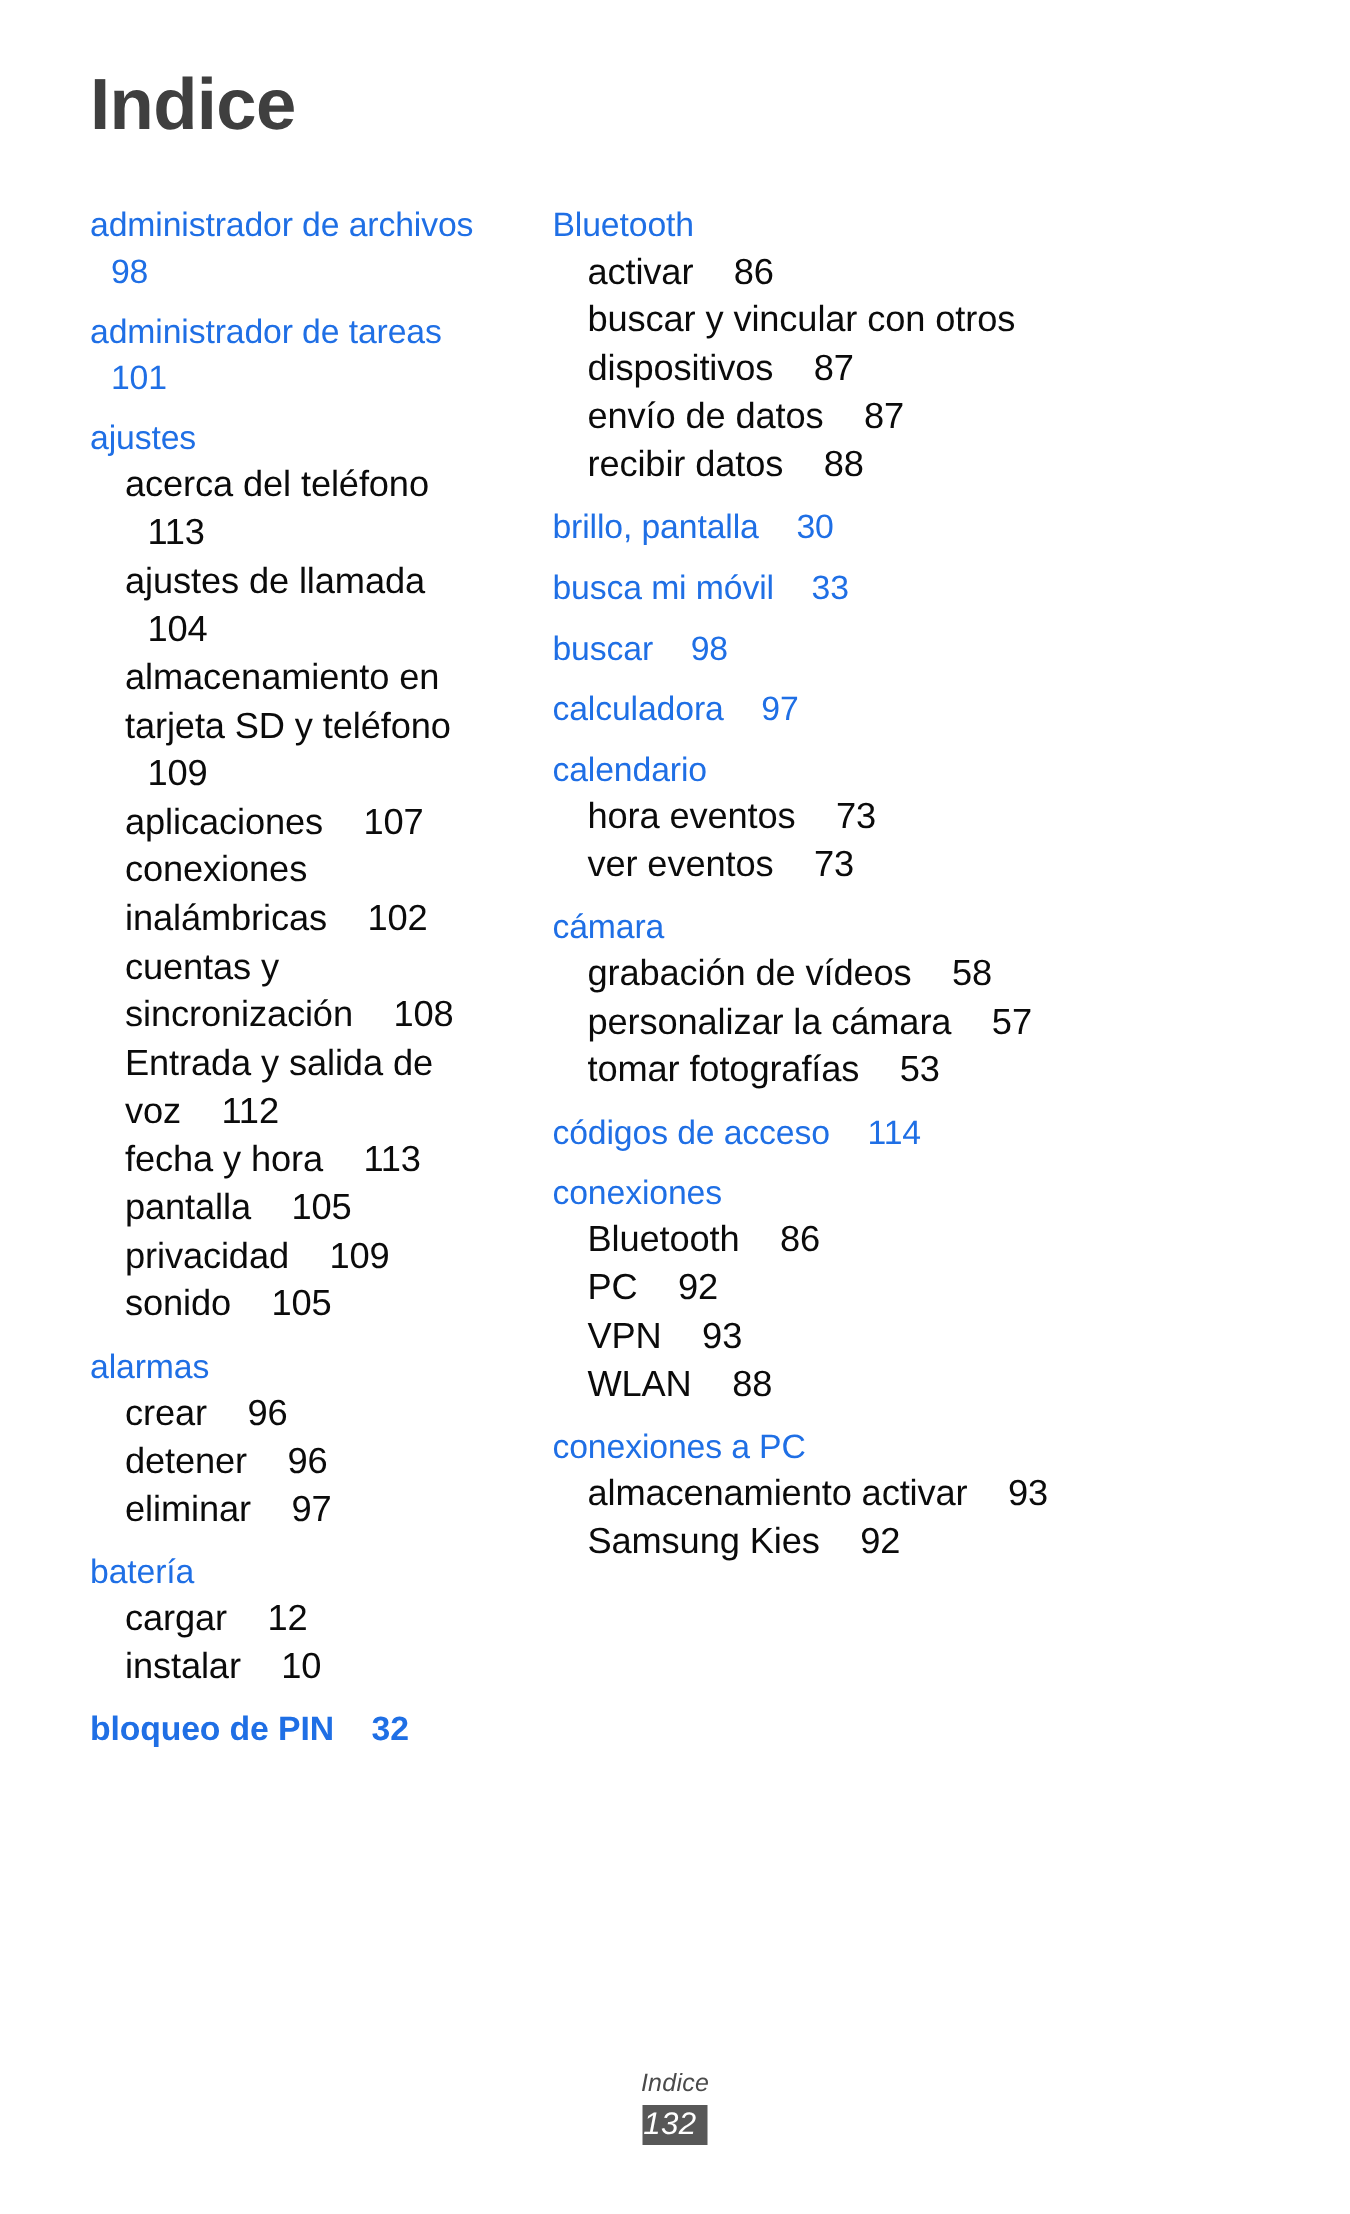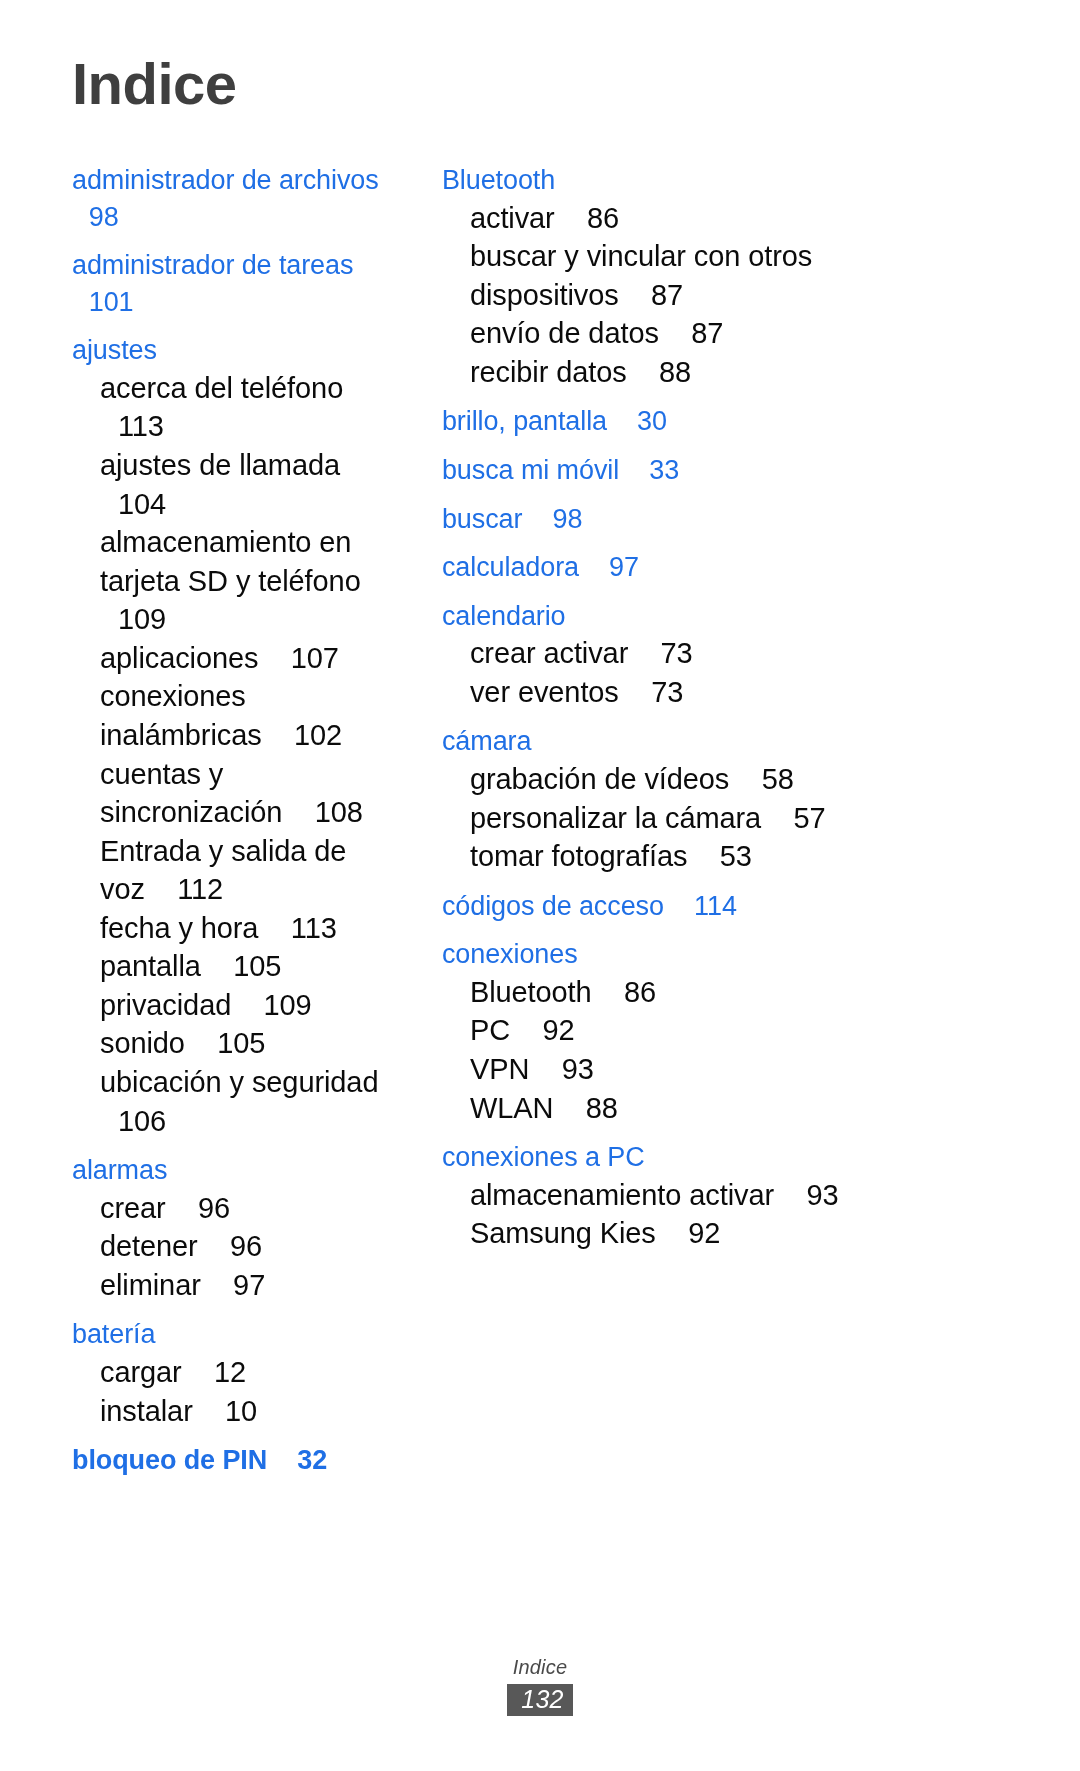--- a/index.html
+++ b/index.html
@@ -102,21 +102,21 @@
     letter-spacing: 0.2px;
   }
   .footer-pagebox {
     display: inline-block;
     margin-top: 5px;
     background: #585858;
     color: #ffffff;
     font-size: 25px;
     font-style: italic;
     font-weight: normal;
-    padding: 1px 9px 3px 14px;
+    padding: 1px 9px 3px 1px;
     line-height: 1.12;
     letter-spacing: 0.3px;
   }
 </style>
 </head>
 <body>
 
 <div class="page">
 
   <div class="page-title">Indice</div>
@@ -130,42 +130,41 @@
         <div class="entry sub"><span>ajustes de llamada</span> <span class="num">104</span></div>
         <div class="entry sub"><span>almacenamiento en tarjeta SD y teléfono</span> <span class="num">109</span></div>
         <div class="entry sub"><span>aplicaciones</span> <span class="num">107</span></div>
         <div class="entry sub"><span>conexiones inalámbricas</span> <span class="num">102</span></div>
         <div class="entry sub"><span>cuentas y sincronización</span> <span class="num">108</span></div>
         <div class="entry sub"><span>Entrada y salida de voz</span> <span class="num">112</span></div>
         <div class="entry sub"><span>fecha y hora</span> <span class="num">113</span></div>
         <div class="entry sub"><span>pantalla</span> <span class="num">105</span></div>
         <div class="entry sub"><span>privacidad</span> <span class="num">109</span></div>
         <div class="entry sub"><span>sonido</span> <span class="num">105</span></div>
-        <div class="entry sub"><span>ubicación y seguridad</span> <span class="num">106</span></div>
         <div class="entry head"><span>alarmas</span></div>
         <div class="entry sub"><span>crear</span> <span class="num">96</span></div>
         <div class="entry sub"><span>detener</span> <span class="num">96</span></div>
         <div class="entry sub"><span>eliminar</span> <span class="num">97</span></div>
         <div class="entry head"><span>batería</span></div>
         <div class="entry sub"><span>cargar</span> <span class="num">12</span></div>
         <div class="entry sub"><span>instalar</span> <span class="num">10</span></div>
         <div class="entry head bold"><span>bloqueo de PIN</span> <span class="num">32</span></div>
       </div>
     <div class="col col-right">
         <div class="entry head first"><span>Bluetooth</span></div>
         <div class="entry sub"><span>activar</span> <span class="num">86</span></div>
         <div class="entry sub"><span>buscar y vincular con otros dispositivos</span> <span class="num">87</span></div>
         <div class="entry sub"><span>envío de datos</span> <span class="num">87</span></div>
         <div class="entry sub"><span>recibir datos</span> <span class="num">88</span></div>
         <div class="entry head"><span>brillo, pantalla</span> <span class="num">30</span></div>
         <div class="entry head"><span>busca mi móvil</span> <span class="num">33</span></div>
         <div class="entry head"><span>buscar</span> <span class="num">98</span></div>
         <div class="entry head"><span>calculadora</span> <span class="num">97</span></div>
         <div class="entry head"><span>calendario</span></div>
-        <div class="entry sub"><span>crear activar</span> <span class="num">73</span></div>
+        <div class="entry sub"><span>hora eventos</span> <span class="num">73</span></div>
         <div class="entry sub"><span>ver eventos</span> <span class="num">73</span></div>
         <div class="entry head"><span>cámara</span></div>
         <div class="entry sub"><span>grabación de vídeos</span> <span class="num">58</span></div>
         <div class="entry sub"><span>personalizar la cámara</span> <span class="num">57</span></div>
         <div class="entry sub"><span>tomar fotografías</span> <span class="num">53</span></div>
         <div class="entry head"><span>códigos de acceso</span> <span class="num">114</span></div>
         <div class="entry head"><span>conexiones</span></div>
         <div class="entry sub"><span>Bluetooth</span> <span class="num">86</span></div>
         <div class="entry sub"><span>PC</span> <span class="num">92</span></div>
         <div class="entry sub"><span>VPN</span> <span class="num">93</span></div>

